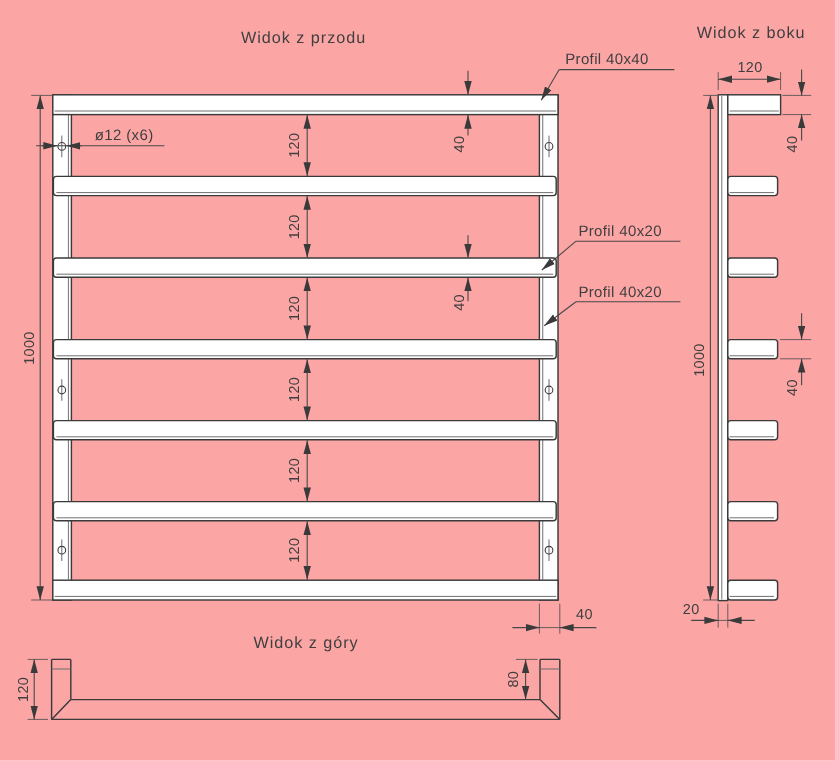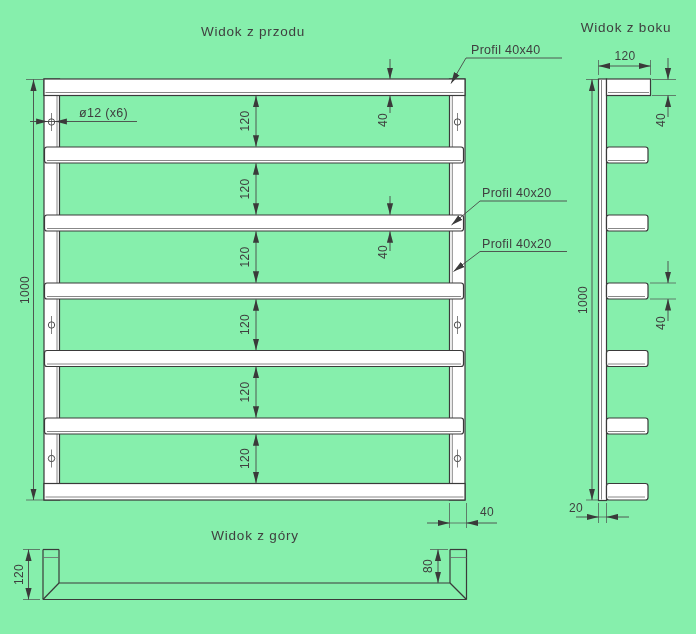--- a/index.html
+++ b/index.html
@@ -1,16 +1,16 @@
 <!DOCTYPE html>
 <html><head>
 <meta charset="utf-8">
 <style>
   html,body{margin:0;padding:0;background:#ffffff;}
-  .canvas{position:relative;width:696px;height:634px;background:#86efac;overflow:hidden;}
+  .canvas{position:relative;width:696px;height:634px;background:#fca5a5;overflow:hidden;}
   svg{display:block;}
   .part{fill:#ffffff;stroke:#3a3a3a;stroke-width:1.2;}
   .edge{stroke:#3a3a3a;stroke-width:1.2;fill:none;}
   .inner{stroke:#6a6a6a;stroke-width:0.8;fill:none;}
   .dim{stroke:#474747;stroke-width:0.9;fill:none;}
   .ext{stroke:#4d4d4d;stroke-width:0.7;fill:none;}
   .hole{fill:none;stroke:#3a3a3a;stroke-width:0.9;}
   text{font-family:"Liberation Sans","DejaVu Sans",sans-serif;fill:#3f3f3f;}
   .title{font-size:13.5px;letter-spacing:.8px;}
   .dimtxt{font-size:12px;letter-spacing:.3px;}

